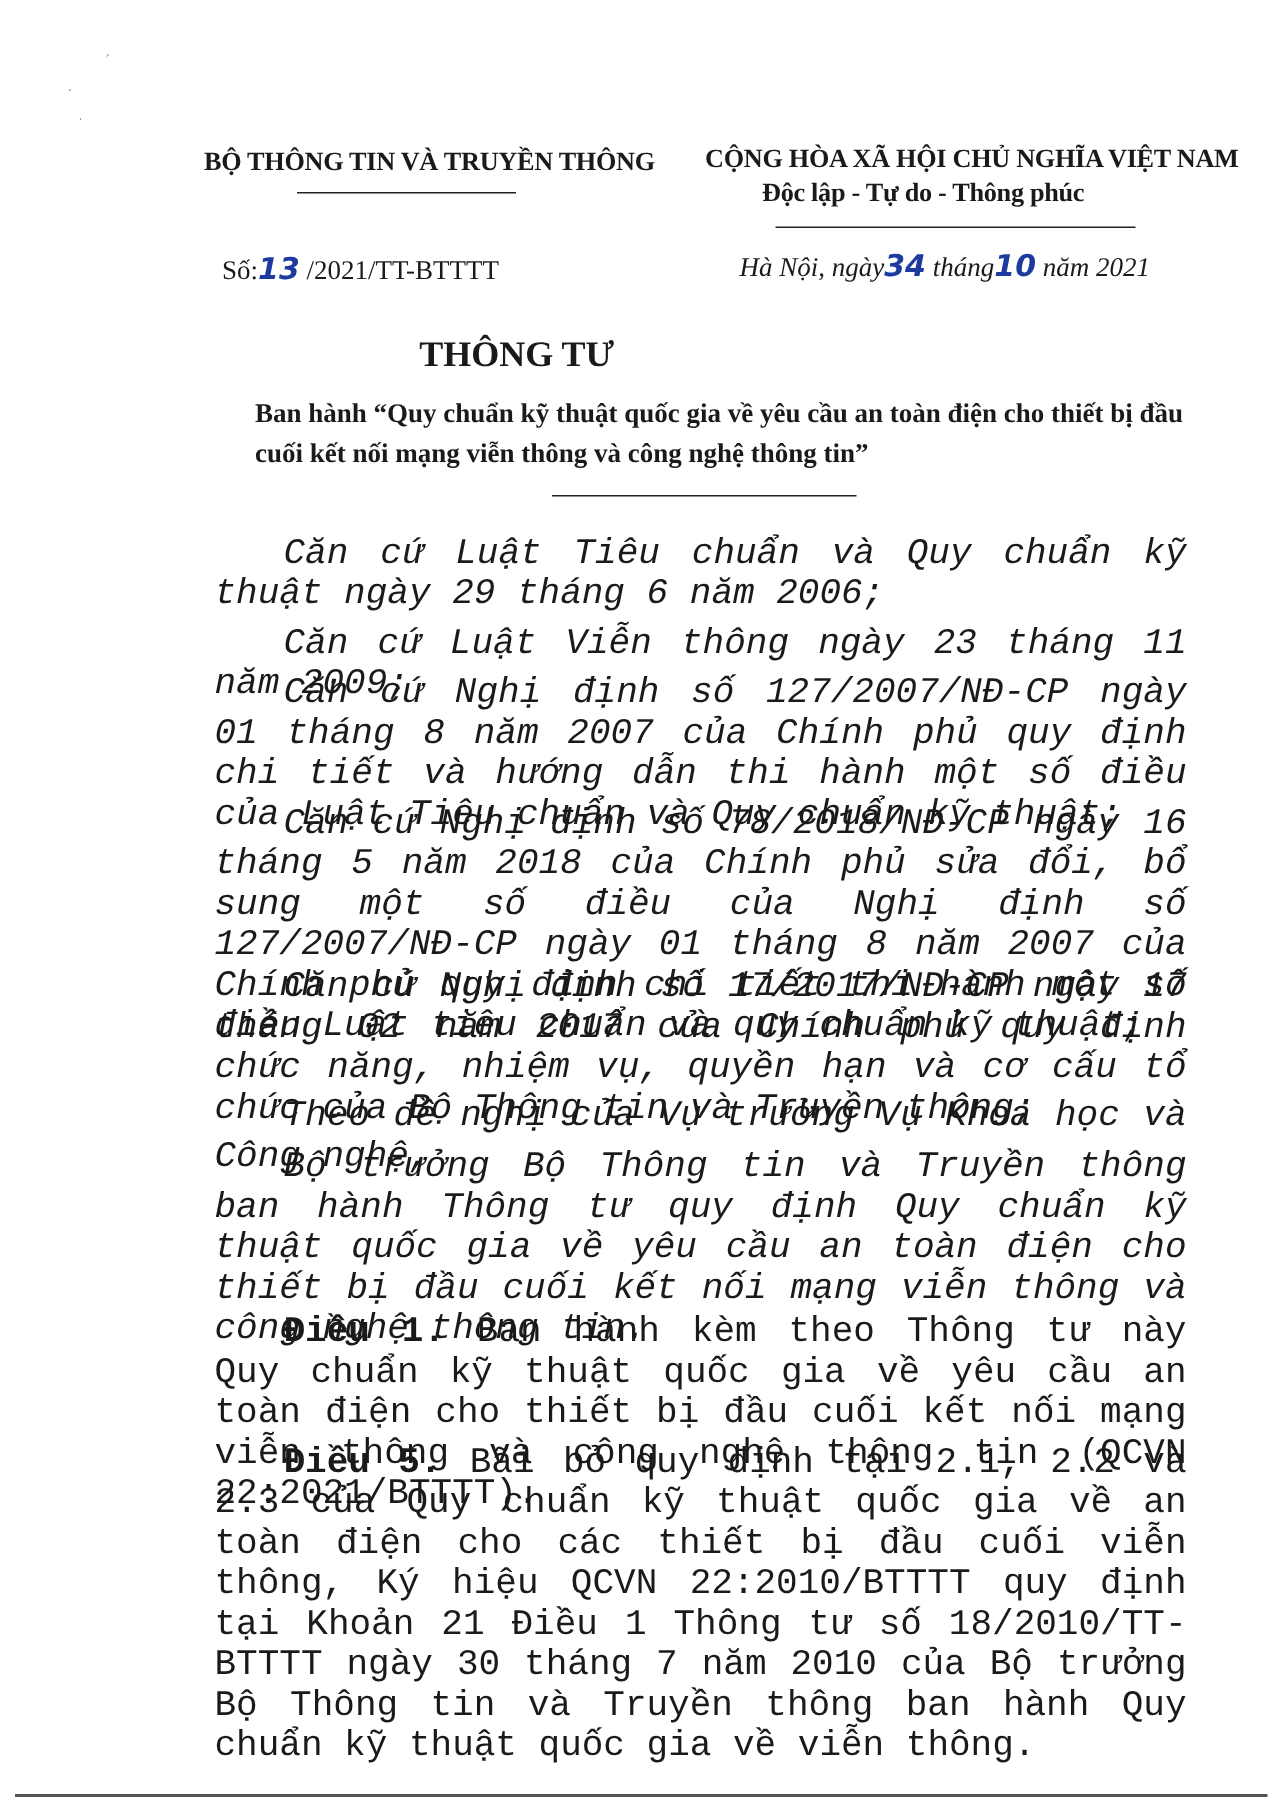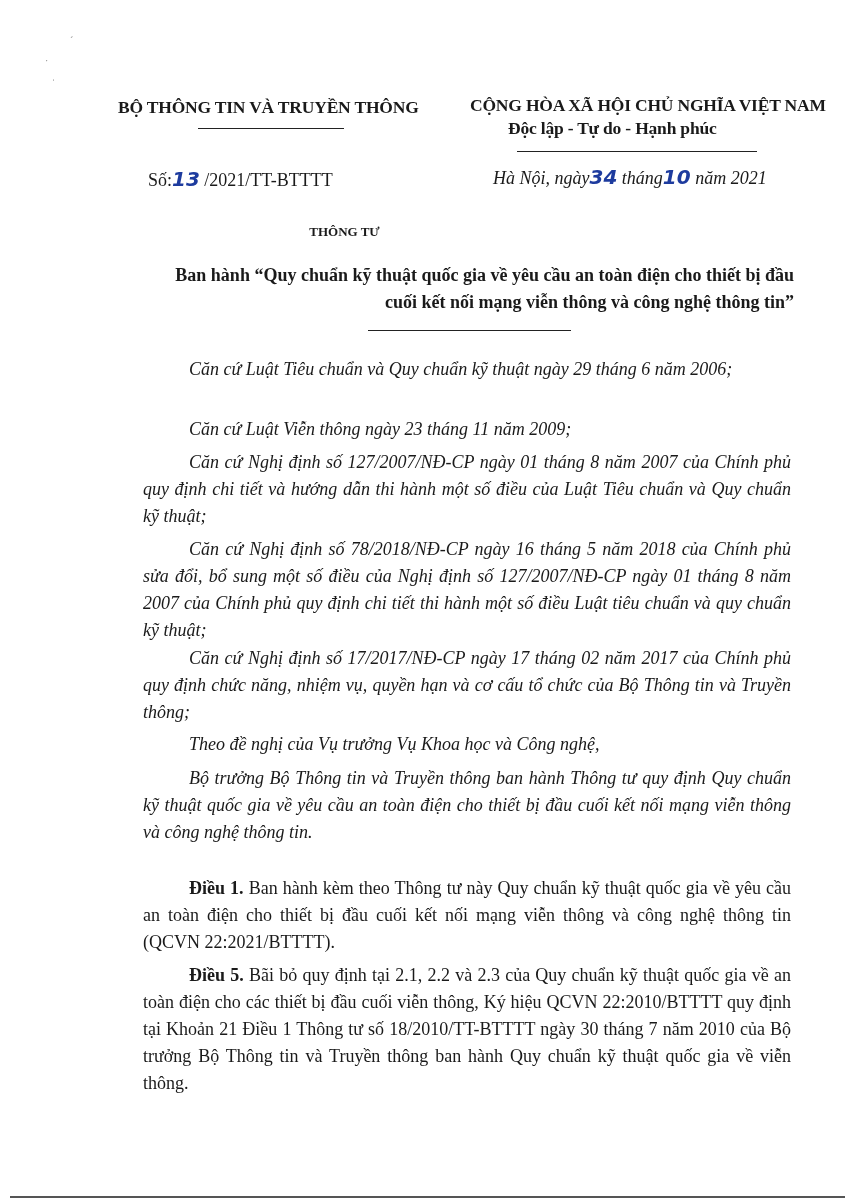--- a/index.html
+++ b/index.html
@@ -4,39 +4,39 @@
   <style>
     html, body { margin: 0; padding: 0; }
     body {
       width: 853px; height: 1200px; background: #ffffff; position: relative; overflow: hidden;
       font-family: "Liberation Serif", "DejaVu Serif", serif; color: #1a1a1a;
     }
     .abs { position: absolute; }
     .hdr { font-weight: bold; font-size: 17.5px; white-space: nowrap; letter-spacing: -0.2px; }
     .rule { position: absolute; height: 1px; background: #222; }
     .hand { color: #1d3b9e; font-weight: bold; font-style: italic; font-family: "DejaVu Sans", sans-serif; font-size: 20px; }
-    .title { font-weight: bold; font-size: 13px; text-align: center; width: 689px; left: 0; }
-    .subtitle { font-weight: bold; font-size: 18px; text-align: right; left: 160px; width: 640px; line-height: 27px; }
-    .para { left: 143px; width: 648px; font-size: 18px; line-height: 27px; text-align: justify; text-indent: 46px; }
+    .title { font-weight: bold; font-size: 24px; text-align: center; width: 689px; left: 0; }
+    .subtitle { font-weight: bold; font-size: 18px; text-align: left; left: 160px; width: 640px; line-height: 27px; }
+    .para { left: 143px; width: 648px; font-size: 24px; line-height: 27px; text-align: justify; text-indent: 46px; font-family: Liberation Mono, monospace; }
     .italic { font-style: italic; }
     .bold { font-weight: bold; }
     .specks { color: #888; font-size: 10px; }
   </style>
 </head>
 <body>
 
 <div class="abs specks" style="left:70px;top:35px;">´</div>
 <div class="abs specks" style="left:45px;top:55px;">·</div>
 <div class="abs specks" style="left:52px;top:70px;">ˌ</div>
 
-<div class="abs hdr" style="left:118px;top:97px;">BỘ THÔNG TIN VÀ TRUYỀN THÔNG</div>
+<div class="abs hdr" style="left:136px;top:97px;">BỘ THÔNG TIN VÀ TRUYỀN THÔNG</div>
 <div class="rule" style="left:198px;top:128px;width:146px;"></div>
 
 <div class="abs hdr" style="left:470px;top:95px;">CỘNG HÒA XÃ HỘI CHỦ NGHĨA VIỆT NAM</div>
-<div class="abs hdr" style="left:508px;top:118px;">Độc lập - Tự do - Hạnh phúc</div>
+<div class="abs hdr" style="left:508px;top:118px;">Độc lập - Tự do - Thông phúc</div>
 <div class="rule" style="left:517px;top:151px;width:240px;"></div>
 
 <div class="abs" style="left:148px;top:167px;font-size:18px;white-space:nowrap;">
   <span>Số:</span><span class="hand">13</span>&nbsp;<span>/2021/TT-BTTTT</span>
 </div>
 
 <div class="abs italic" style="left:493px;top:165px;font-size:18px;white-space:nowrap;">
   <span>Hà Nội, ngày</span><span class="hand">34</span> <span>tháng</span><span class="hand">10</span> <span>năm 2021</span>
 </div>
 

